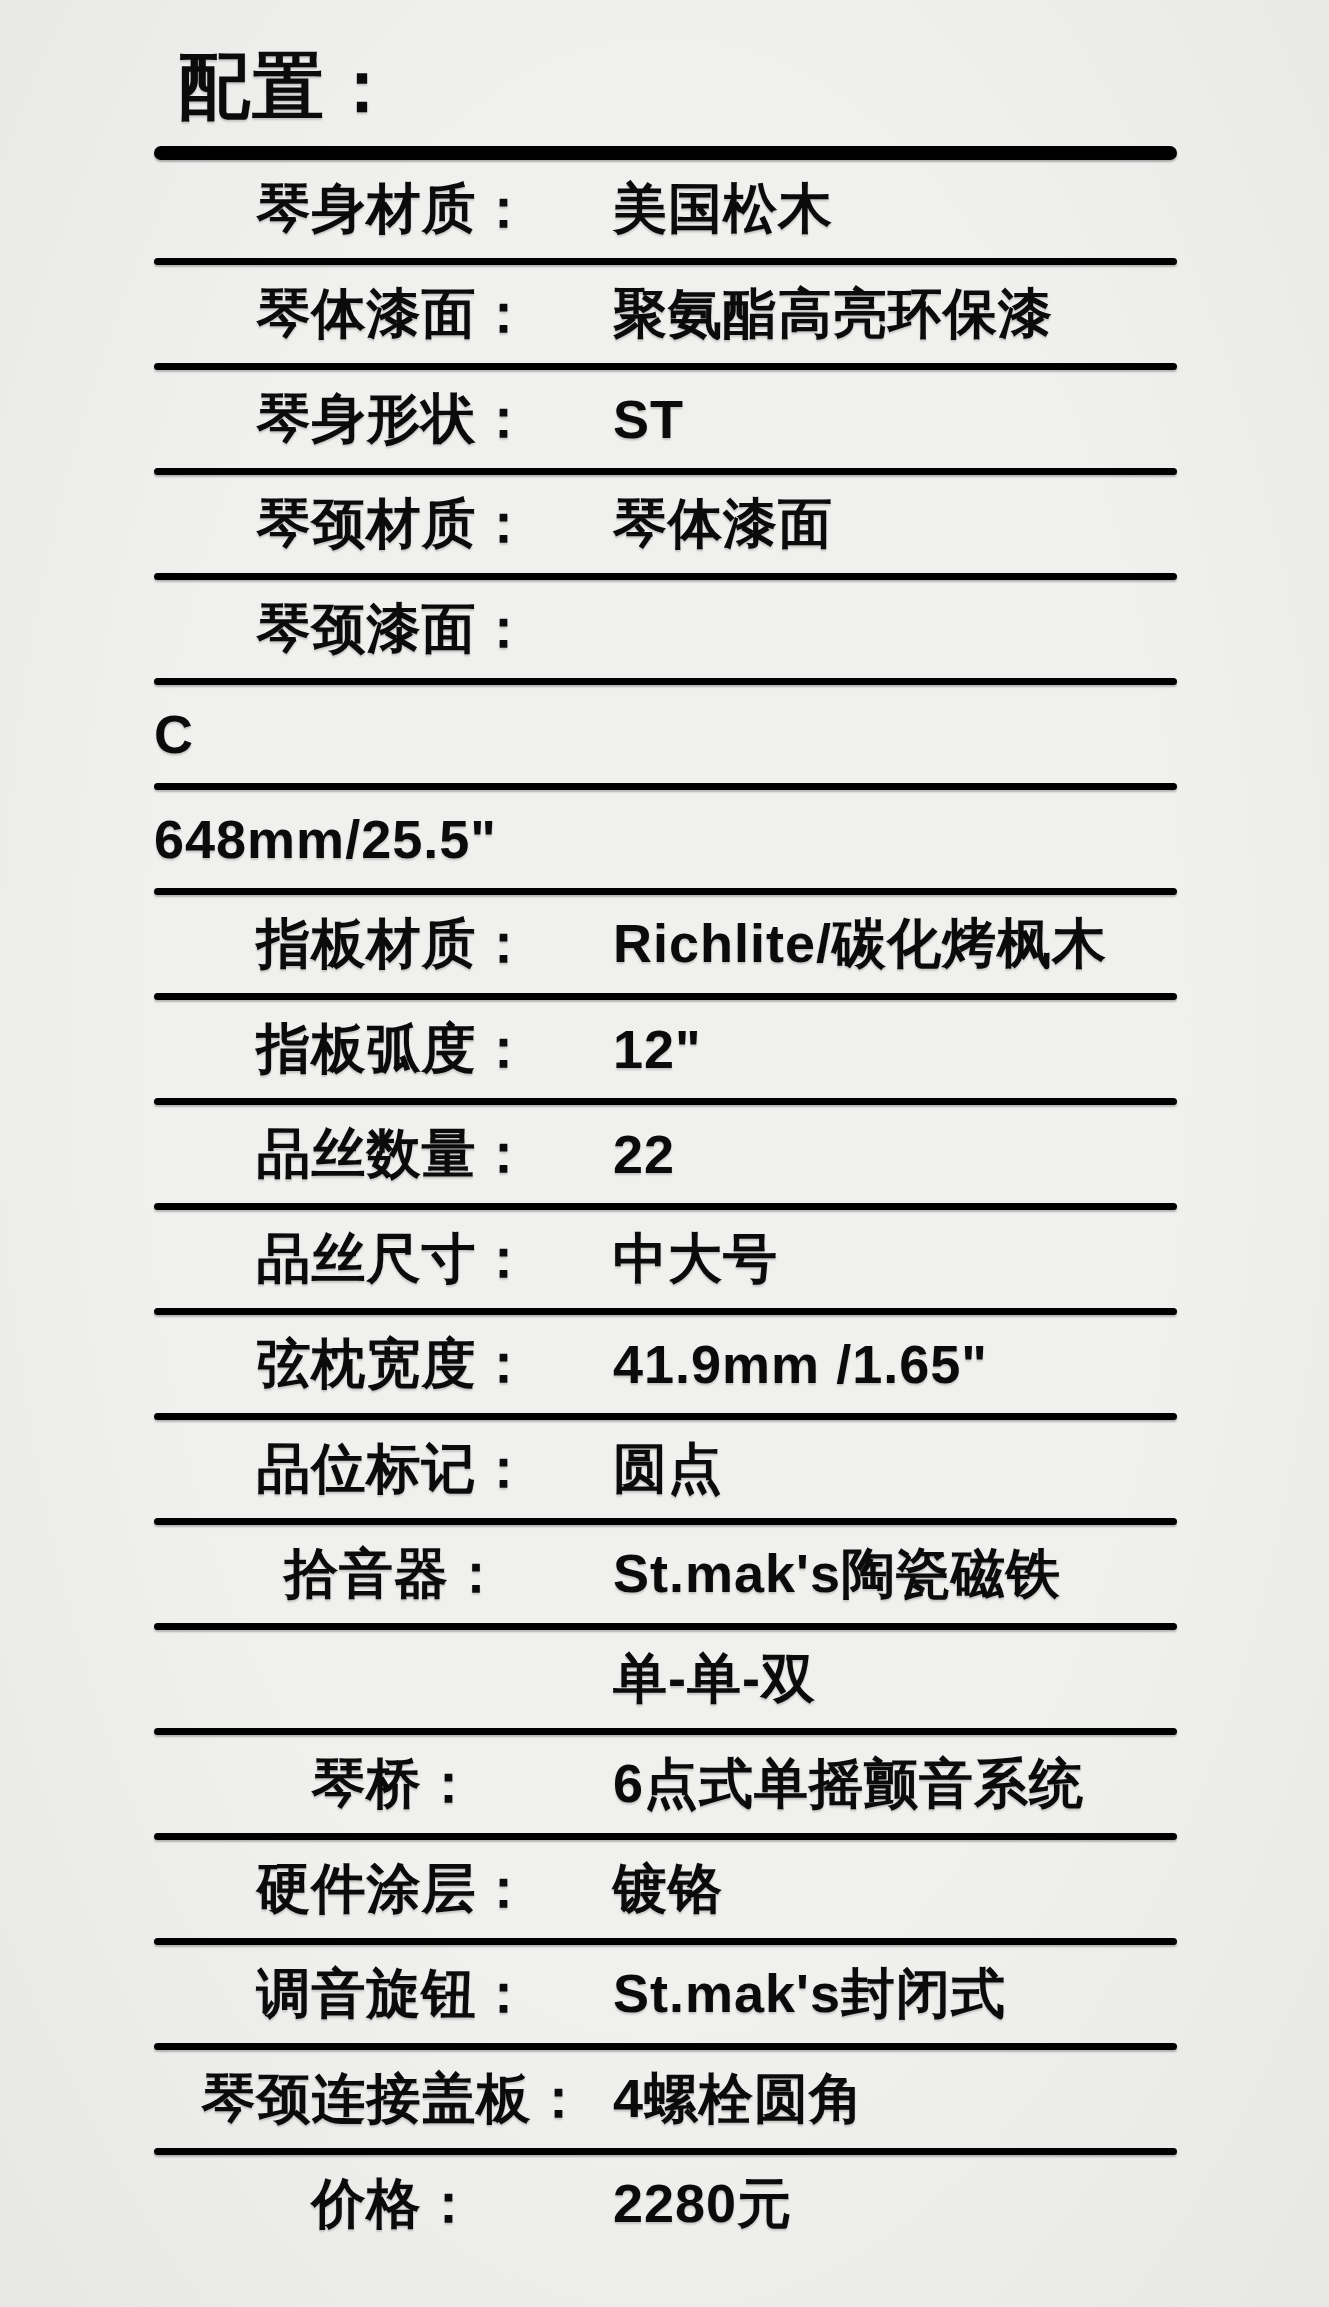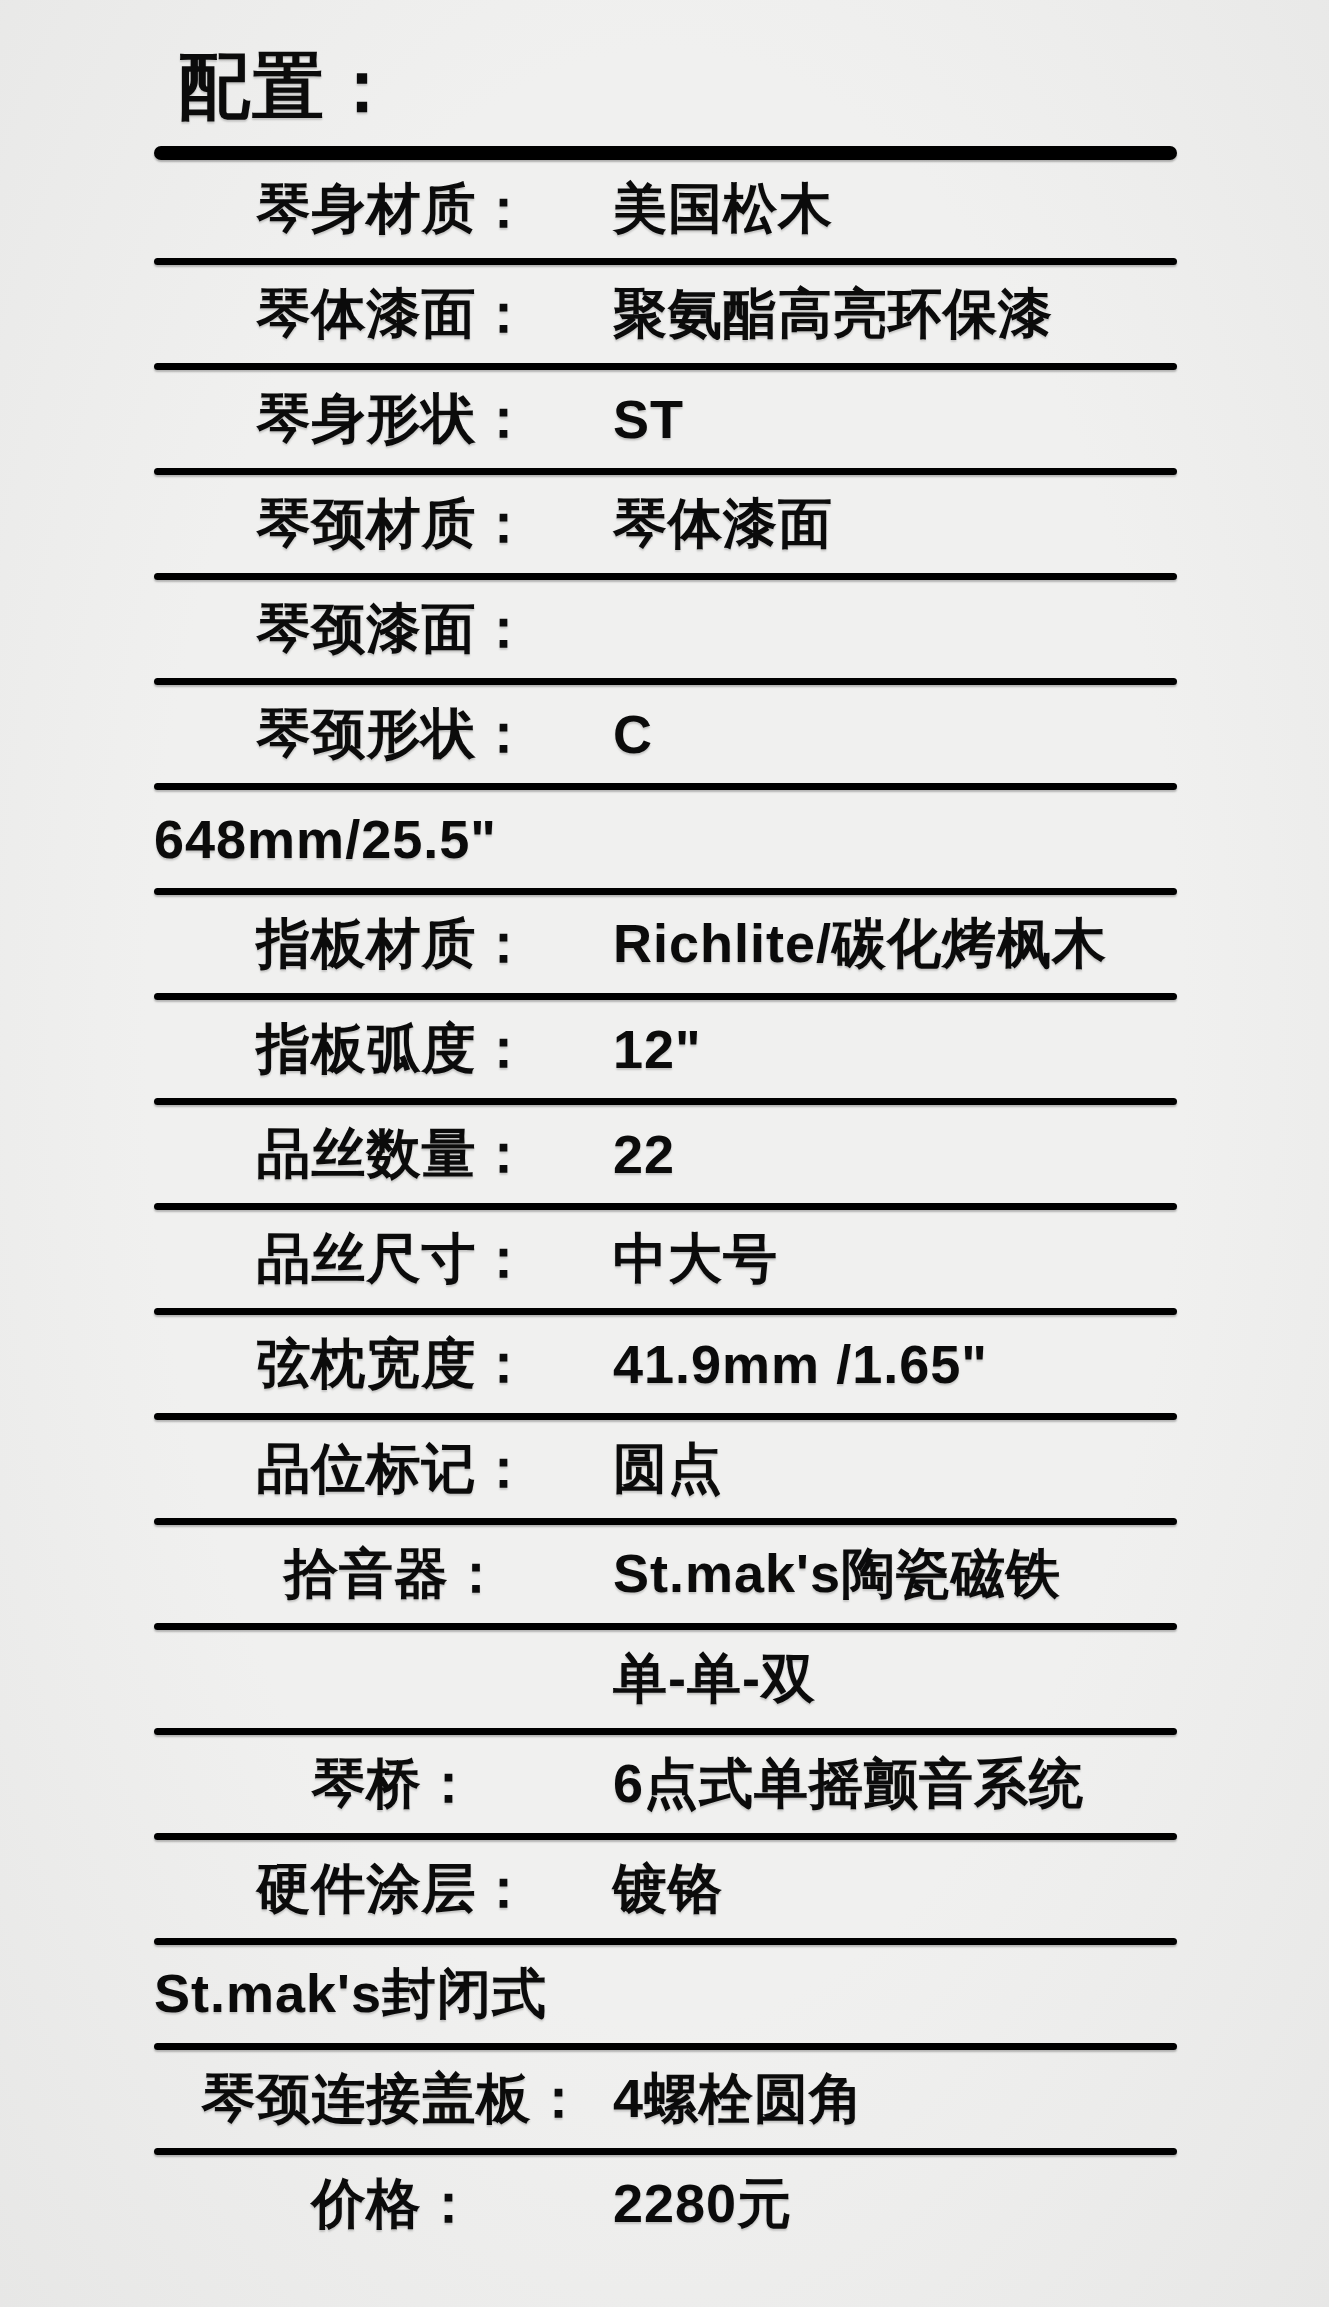--- a/index.html
+++ b/index.html
@@ -95,21 +95,20 @@
     <span class="value">琴体漆面</span>
   </div>
   <div class="rule"></div>
 
   <div class="row">
     <span class="label">琴颈漆面：</span>
   </div>
   <div class="rule"></div>
 
   <div class="row">
-    <span class="label">琴颈形状：</span>
     <span class="value">C</span>
   </div>
   <div class="rule"></div>
 
   <div class="row">
     <span class="value">648mm/25.5"</span>
   </div>
   <div class="rule"></div>
 
   <div class="row">
@@ -166,20 +165,21 @@
   </div>
   <div class="rule"></div>
 
   <div class="row">
     <span class="label">硬件涂层：</span>
     <span class="value">镀铬</span>
   </div>
   <div class="rule"></div>
 
   <div class="row">
+    <span class="label">调音旋钮：</span>
     <span class="value">St.mak's封闭式</span>
   </div>
   <div class="rule"></div>
 
   <div class="row">
     <span class="label">琴颈连接盖板：</span>
     <span class="value">4螺栓圆角</span>
   </div>
   <div class="rule"></div>
 

